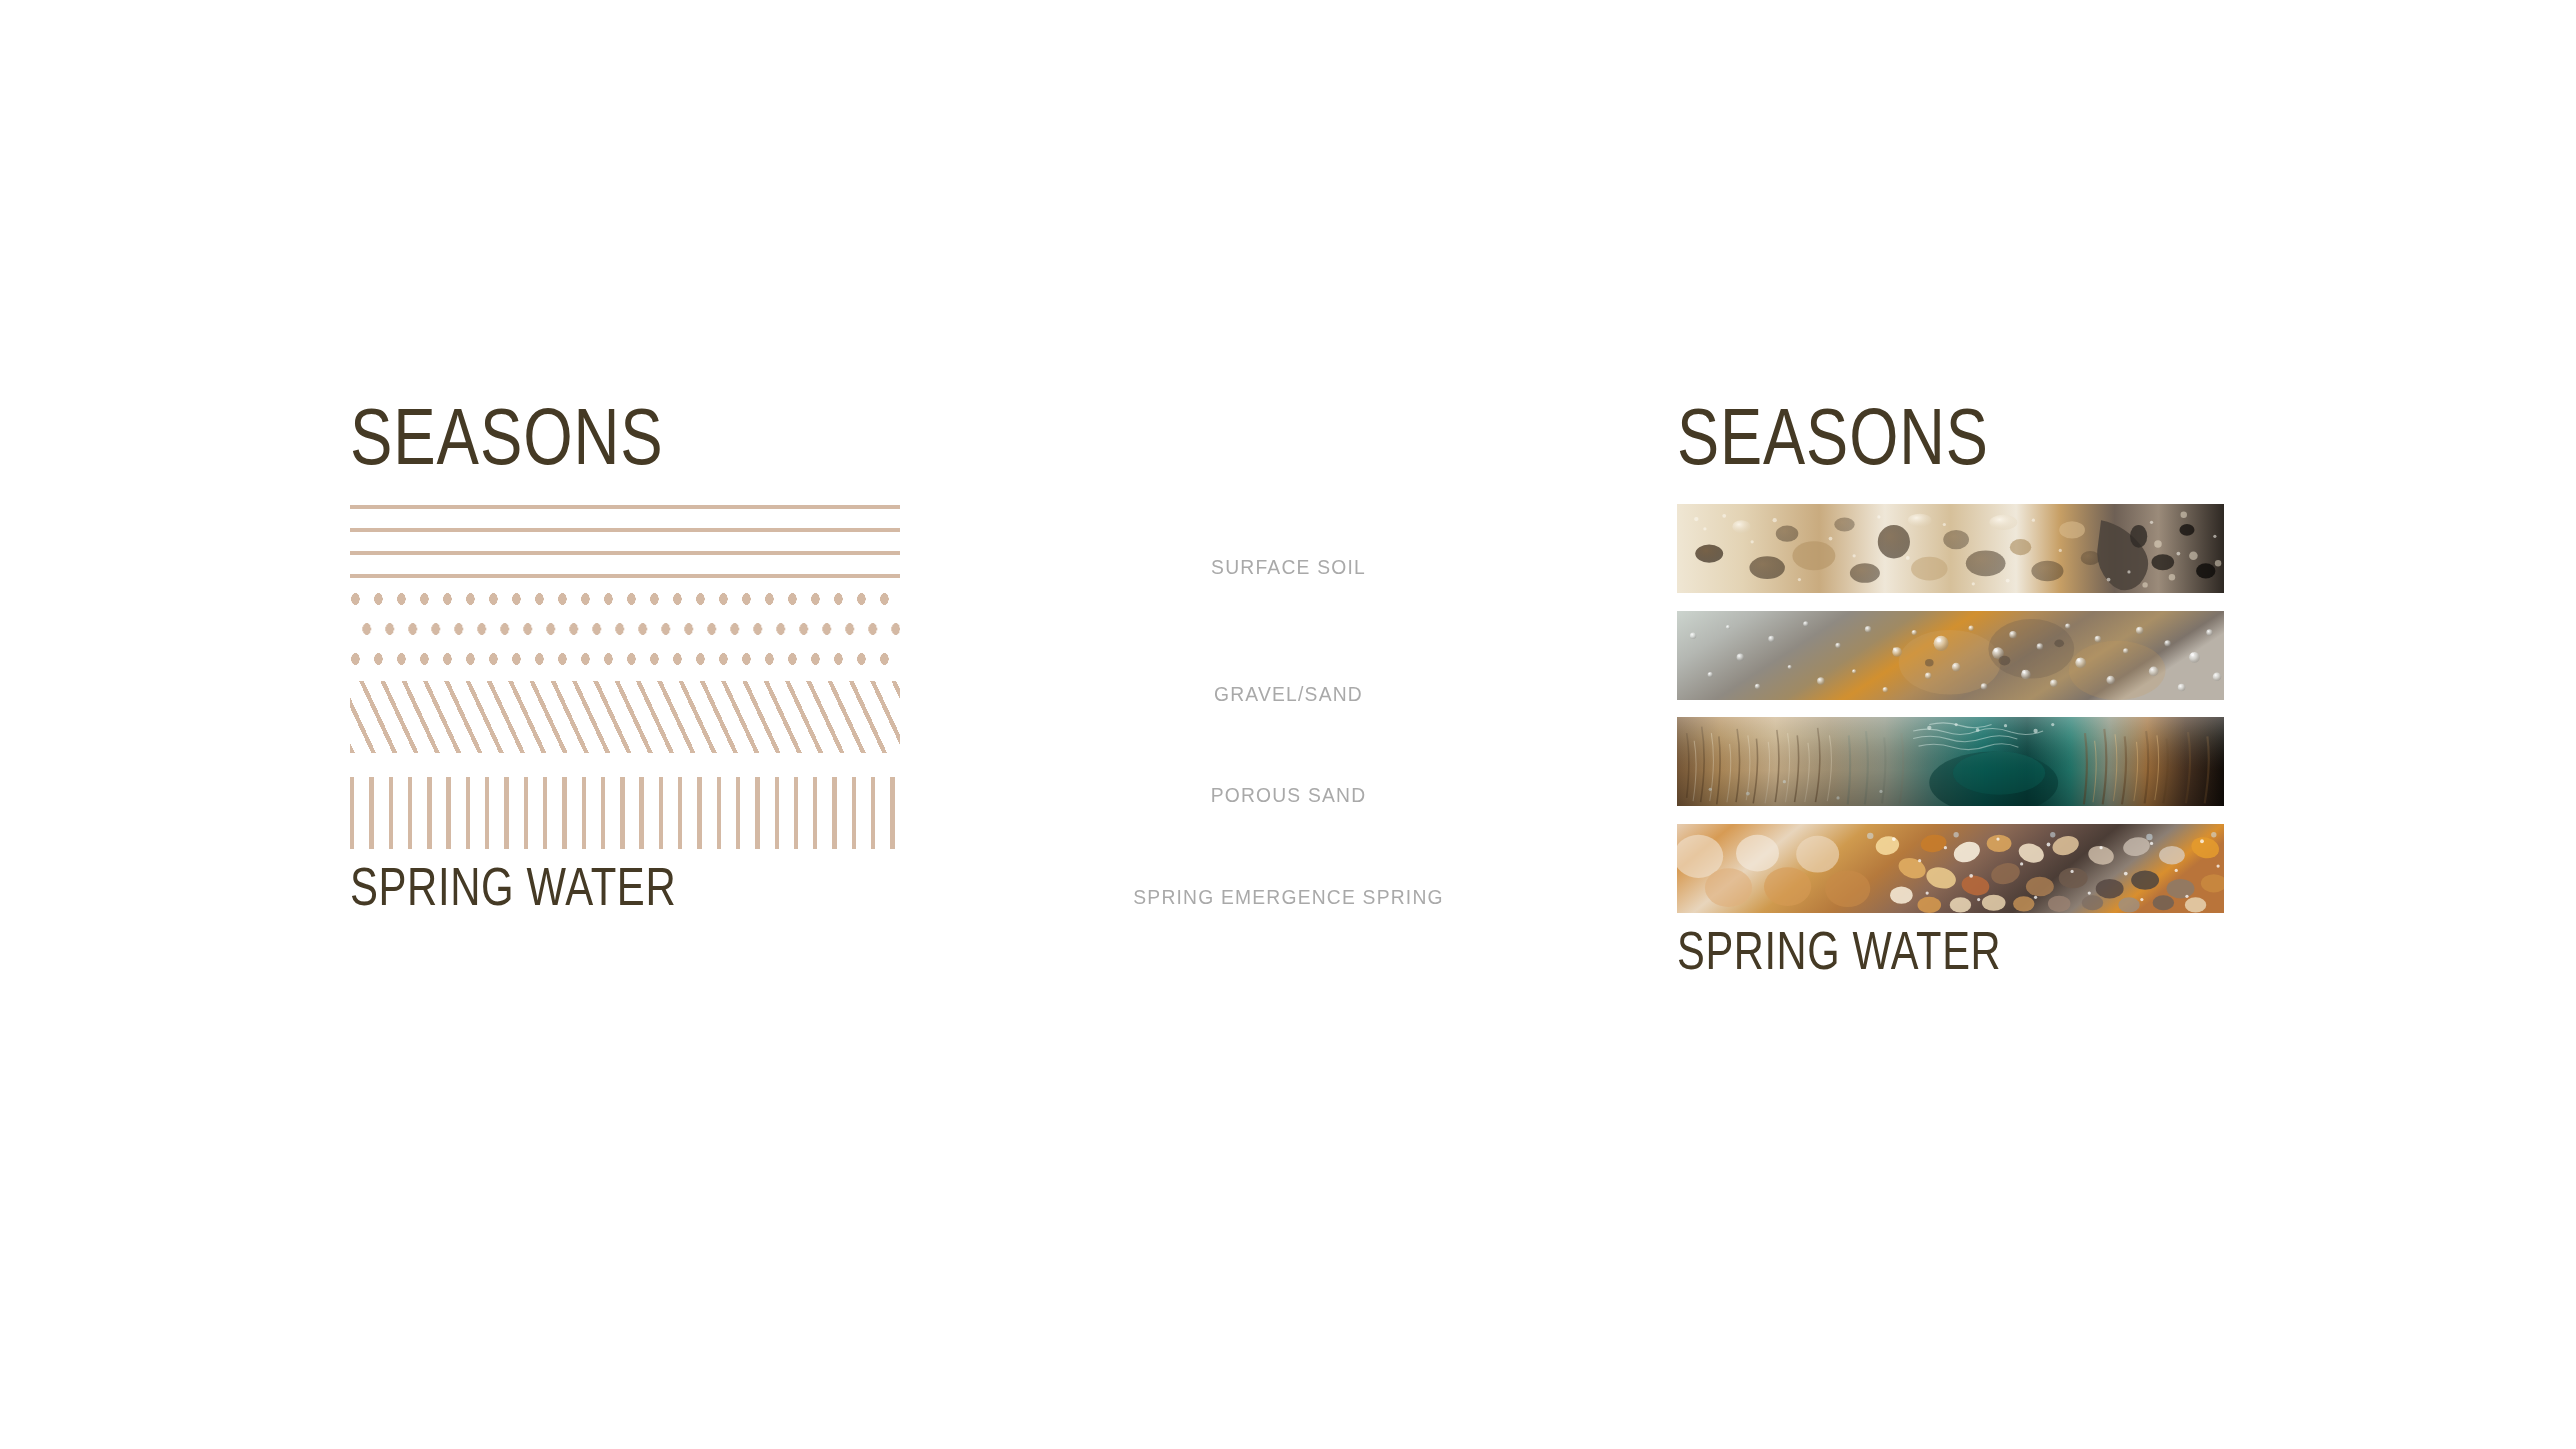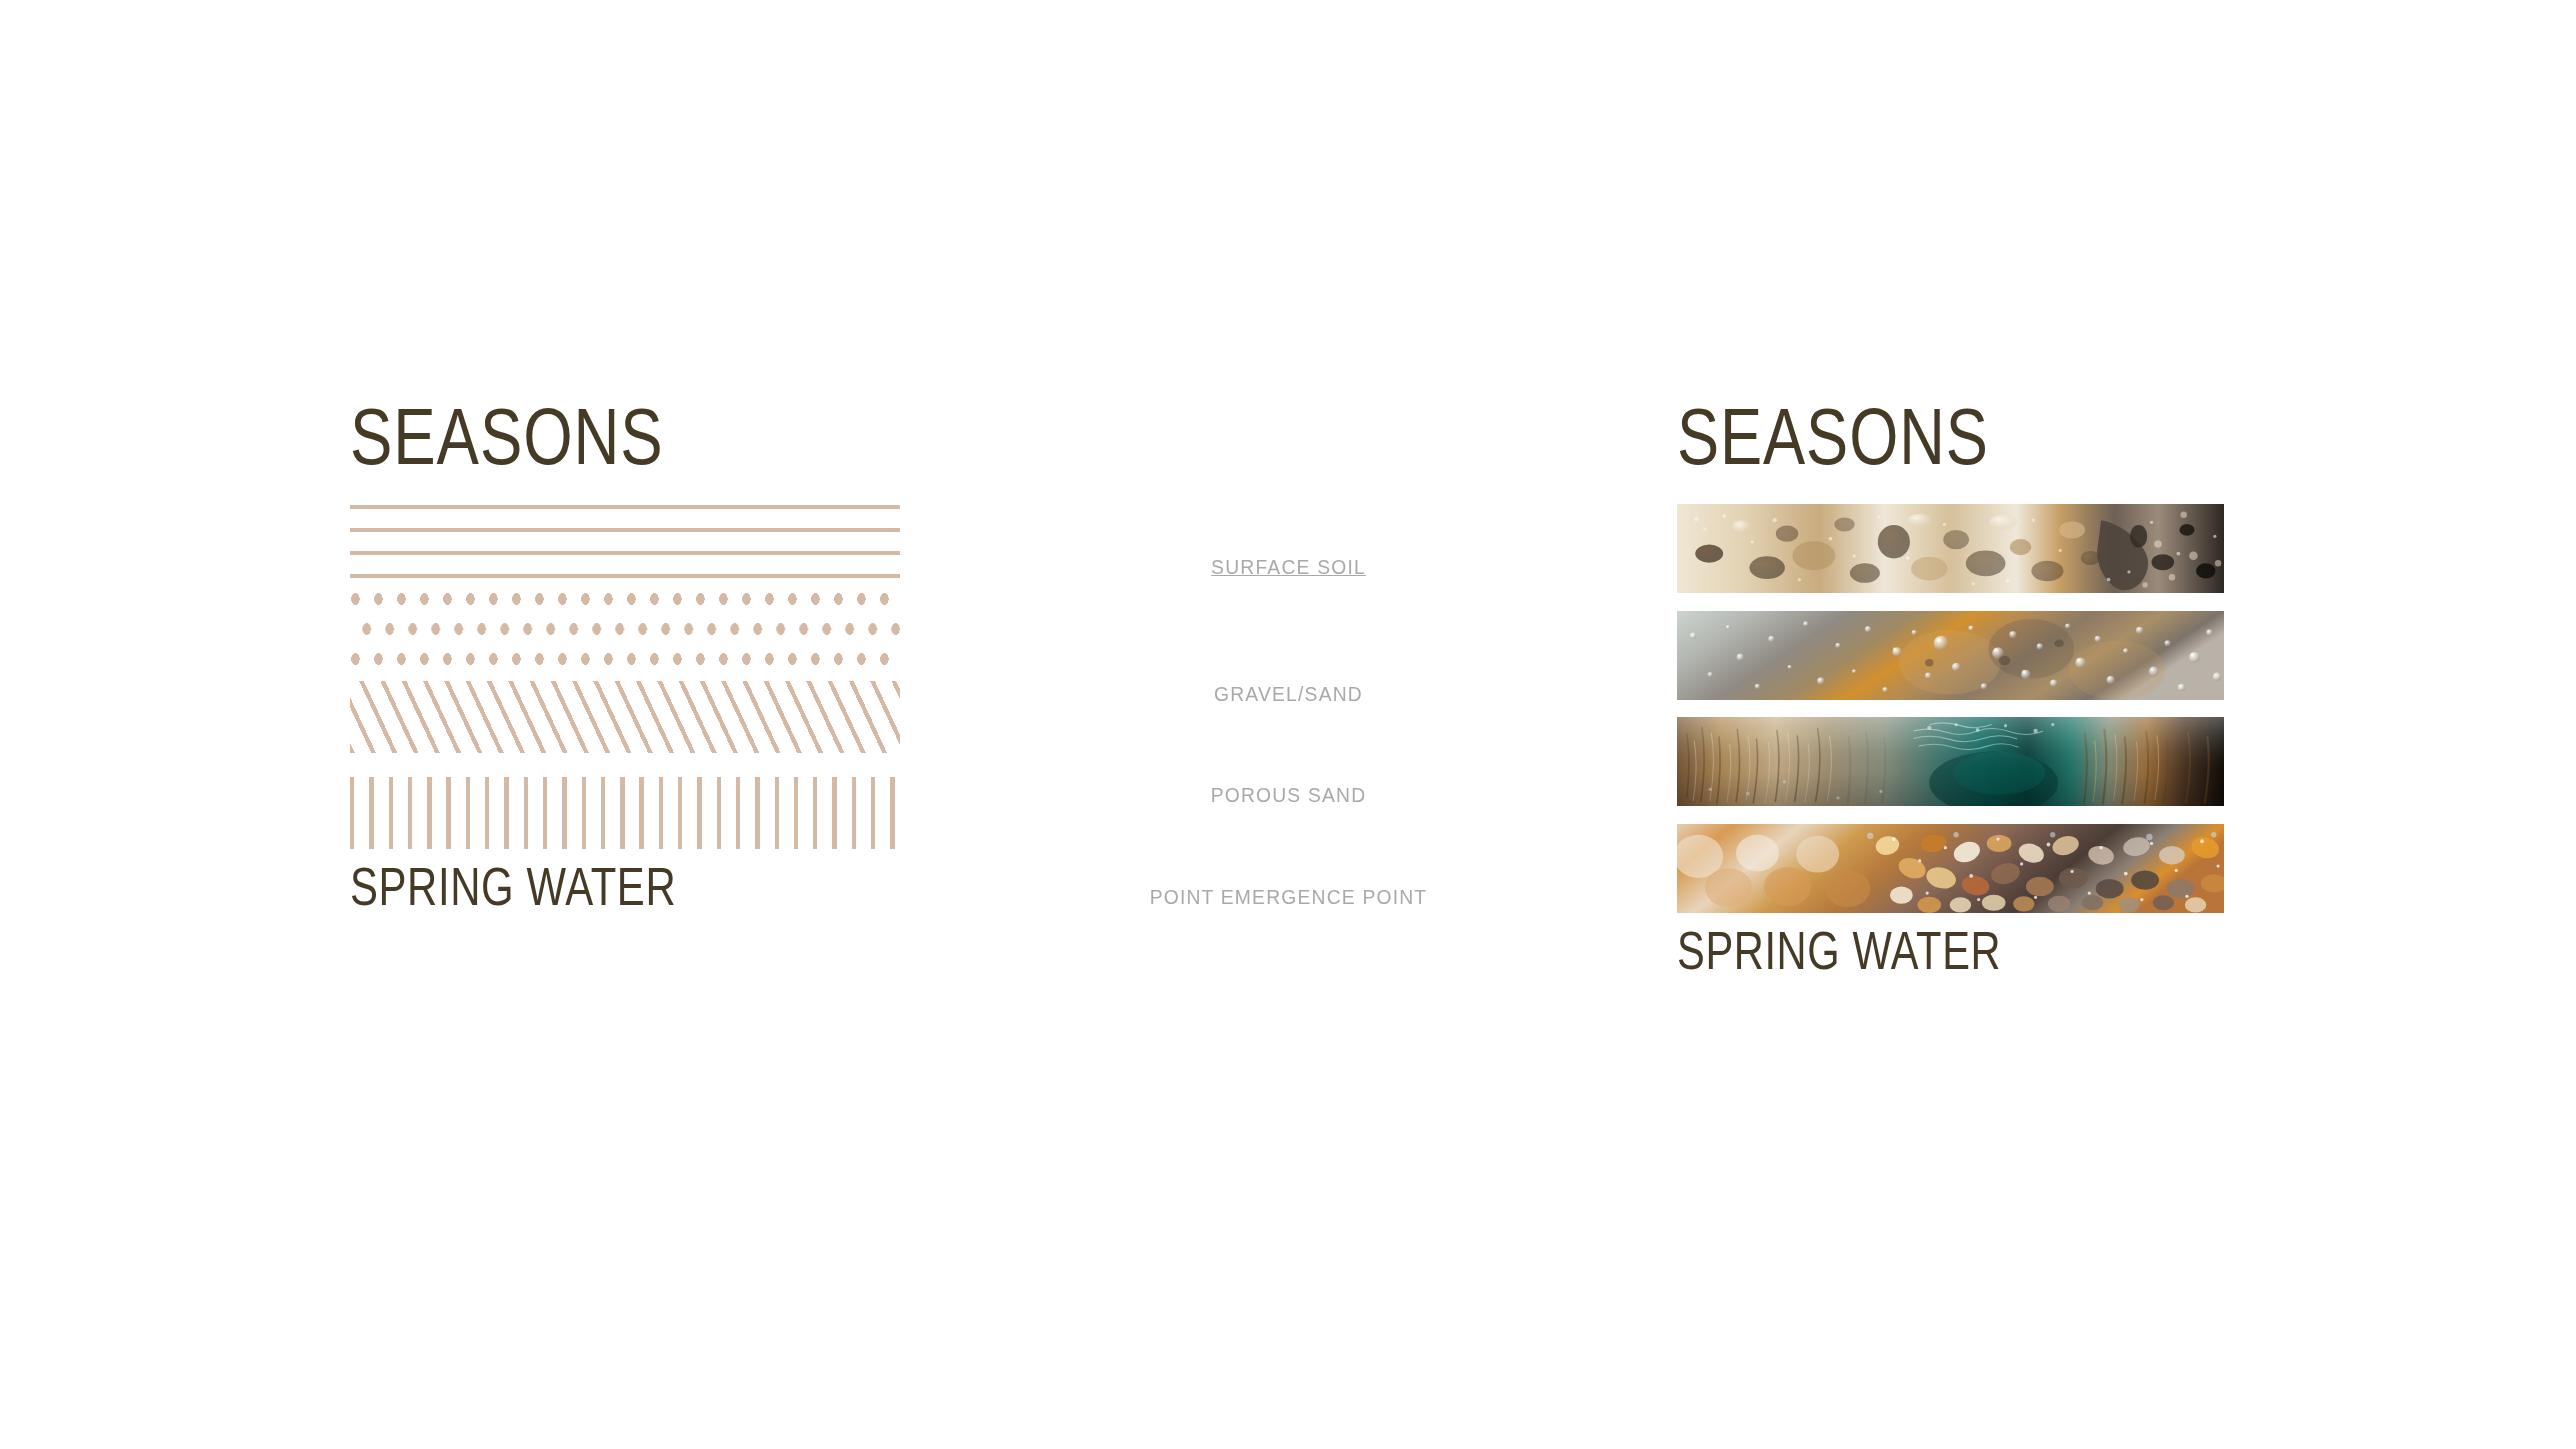--- a/index.html
+++ b/index.html
@@ -136,21 +136,21 @@
   }
   .layer-label {
     color: #a9a9a9;
     font-family: "Liberation Sans", sans-serif;
     font-size: 19.3px;
     letter-spacing: 1.2px;
     font-weight: 400;
     white-space: nowrap;
     line-height: 1;
   }
-  .layer-label.l1 { margin-top: 10.7px; text-decoration: underline; }
+  .layer-label.l1 { margin-top: 10.7px; }
   .layer-label.l2 { margin-top: 108px; }
   .layer-label.l3 { margin-top: 82px; }
   .layer-label.l4 { margin-top: 82px; }
 
   
   .logo-photo {
     position: absolute;
     left: 1677px;
     top: 397px;
     width: 547px;
@@ -216,21 +216,21 @@
 
     </div>
 
     <span class="wordmark-bottom nowrap">SPRING WATER</span>
   </div>
 
   <div class="label-column">
     <div class="layer-label l1">SURFACE SOIL</div>
     <div class="layer-label l2">GRAVEL/SAND</div>
     <div class="layer-label l3">POROUS SAND</div>
-    <div class="layer-label l4">POINT EMERGENCE POINT</div>
+    <div class="layer-label l4">SPRING EMERGENCE SPRING</div>
   </div>
 
   <div class="logo-photo">
 
     <span class="wordmark-top nowrap">SEASONS</span>
 
     <div class="photo-stack">
 
       <div class="photo-band">
         <svg viewBox="0 0 1019 165" preserveAspectRatio="none">

